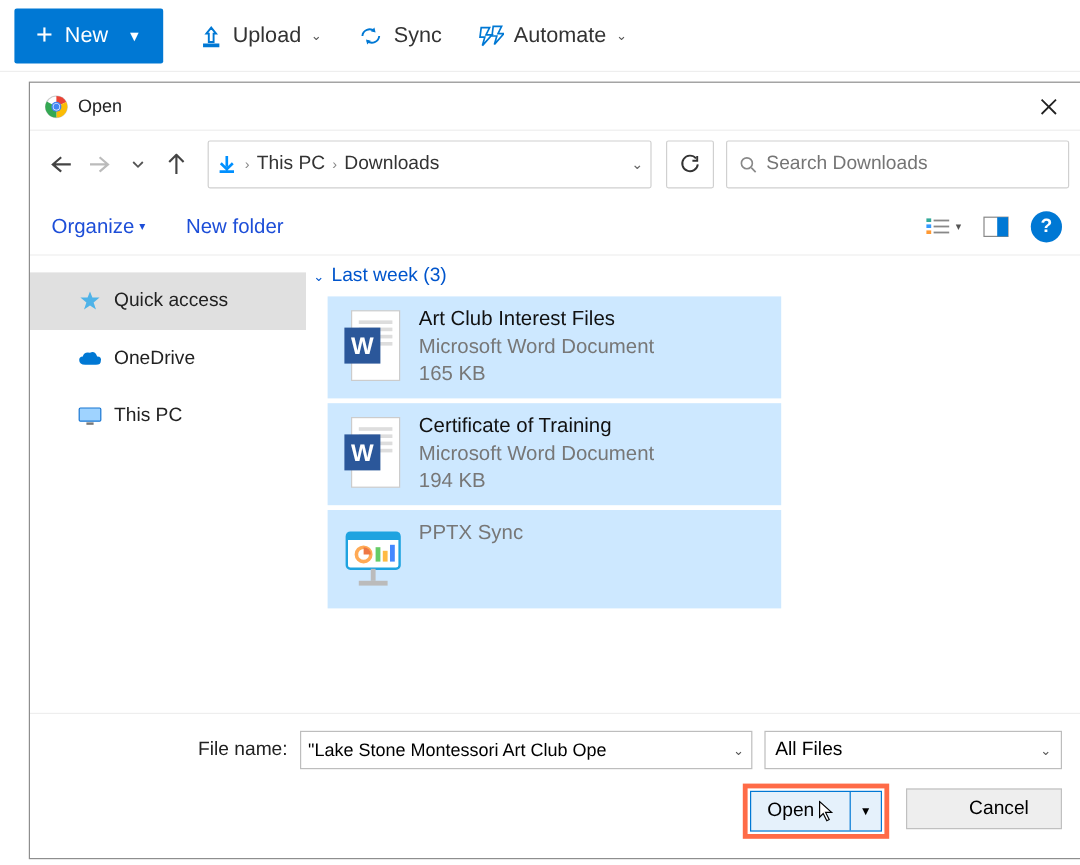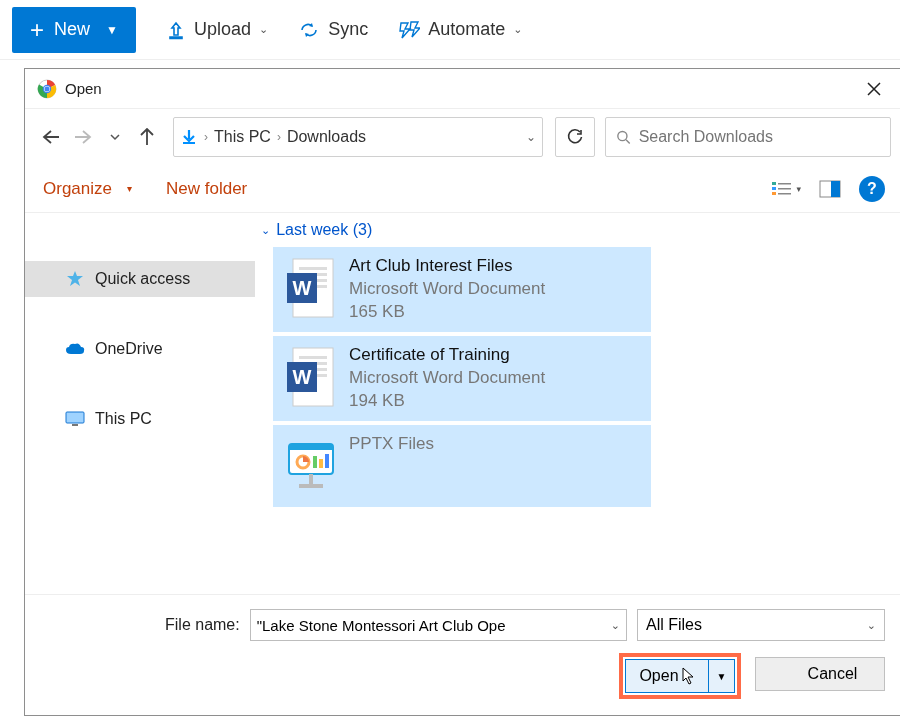--- a/index.html
+++ b/index.html
@@ -28,30 +28,30 @@
   .nav-arw.disabled { color:#bbb; }
   .breadcrumb-box { flex: 1; border: 1px solid #d0d0d0; height: 40px; display: flex; align-items: center; padding: 0 6px; gap: 6px; font-size: 16px; color: #333; margin: 0 8px; border-radius: 2px;}
   .breadcrumb-box .sep { color: #888; font-size: 12px; }
   .breadcrumb-box .more-chev{ margin-left:auto; color:#666;font-size:12px;}
   .refresh-btn { width: 40px; height: 40px; border:1px solid #d0d0d0; display:flex;align-items:center;justify-content:center; border-radius:2px; margin-right:6px;}
   .search-box { width: 286px; border:1px solid #d0d0d0; height:40px; display:flex;align-items:center; padding:0 10px; gap:8px; color:#888; font-size:16px; border-radius:2px;}
   .search-box input { border:none;outline:none;width:100%;font-size:16px;color:#333; }
 
   
   .cmd-row { height: 48px; display:flex;align-items:center; padding:0 18px; gap:34px; border-bottom:1px solid #eee;}
-  .cmd-link { color:#c2410c; font-size:17px; display:flex;align-items:center;gap:15px;}
+  .cmd-link { color:#1d4ed8; font-size:17px; display:flex;align-items:center;gap:4px;}
   .cmd-link .caret{font-size:10px;}
   .cmd-row .right{margin-left:auto;display:flex;align-items:center;gap:18px;}
   .view-dd{display:flex;align-items:center;gap:3px;}
   .help-btn{width:26px;height:26px;border-radius:50%;background:#0078d4;color:#fff;display:flex;align-items:center;justify-content:center;font-size:16px;font-weight:bold;}
 
   
   .dialog-body { flex:1; display:flex; overflow:hidden; }
   .sidebar { width:230px; padding-top:14px; }
-  .side-item { height:36px; display:flex;align-items:center; padding-left:40px; gap:10px; font-size:16px; color:#222;margin-top:34px; }
+  .side-item { height:48px; display:flex;align-items:center; padding-left:40px; gap:10px; font-size:16px; color:#222; }
   .side-item.active { background:#e0e0e0; }
   .side-item .icon { width:20px; display:inline-flex;justify-content:center; }
 
   .file-area { flex:1; padding:8px 4px; overflow:auto; }
   .grp-header { display:flex;align-items:center;gap:6px;color:#0055cc;font-size:16px; margin-bottom:8px; padding-left:2px;}
   .grp-header .chev { font-size:11px; }
   .file-item { background:#cde8ff; width:378px; display:flex; gap:10px; padding:8px 10px; margin:0 0 4px 14px; }
   .thumb { width:56px; height:66px; flex-shrink:0; display:flex;align-items:center;justify-content:center;}
   .file-meta .fname { font-size:17px; color:#111; line-height:1.35; }
   .file-meta .ftype { font-size:17px; color:#777; line-height:1.35; }
@@ -293,21 +293,21 @@
             <circle cx="20" cy="24" r="6" fill="none" stroke="#fa5" stroke-width="3"></circle>
               <path d="M20 18 A6 6 0 0 1 26 24 L20 24 Z" fill="#e74"></path>
             <rect x="30" y="18" width="4" height="12" fill="#6c6"></rect>
               <rect x="36" y="21" width="4" height="9" fill="#fb4"></rect>
               <rect x="42" y="16" width="4" height="14" fill="#48f"></rect>
             <rect x="26" y="36" width="4" height="10" fill="#bbb"></rect>
               <rect x="16" y="46" width="24" height="4" fill="#bbb"></rect>
           </svg>
         </div>
         <div class="file-meta">
-          <div class="ftype">PPTX Files</div>
+          <div class="ftype">PPTX Sync</div>
         </div>
       </div>
     </div>
   </div>
 
   <div class="bottom">
     <div class="fn-row">
       <label>File name:</label>
       <div class="fn-input">
         <span style="white-space:nowrap;overflow:hidden;">"Lake Stone Montessori Art Club Ope</span>

